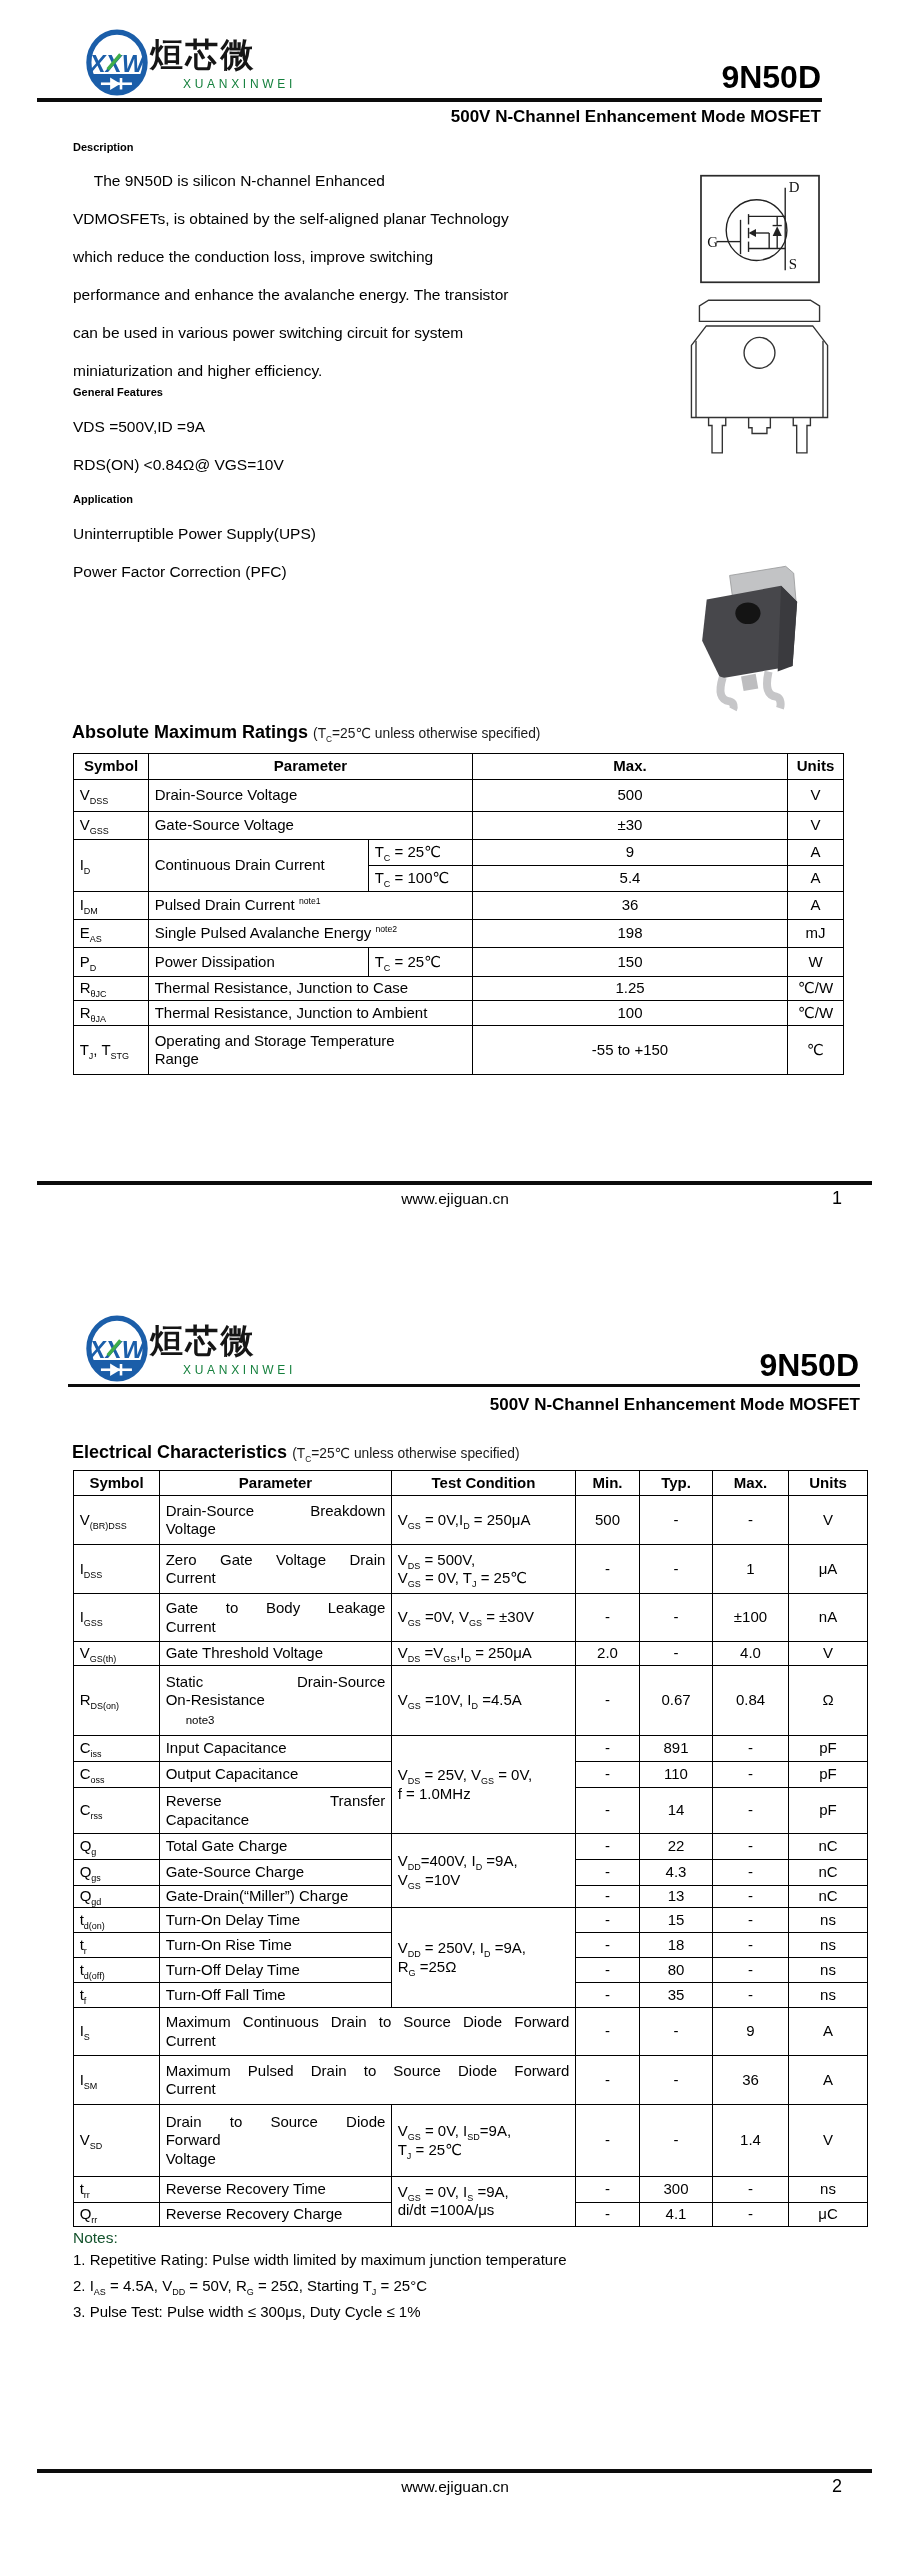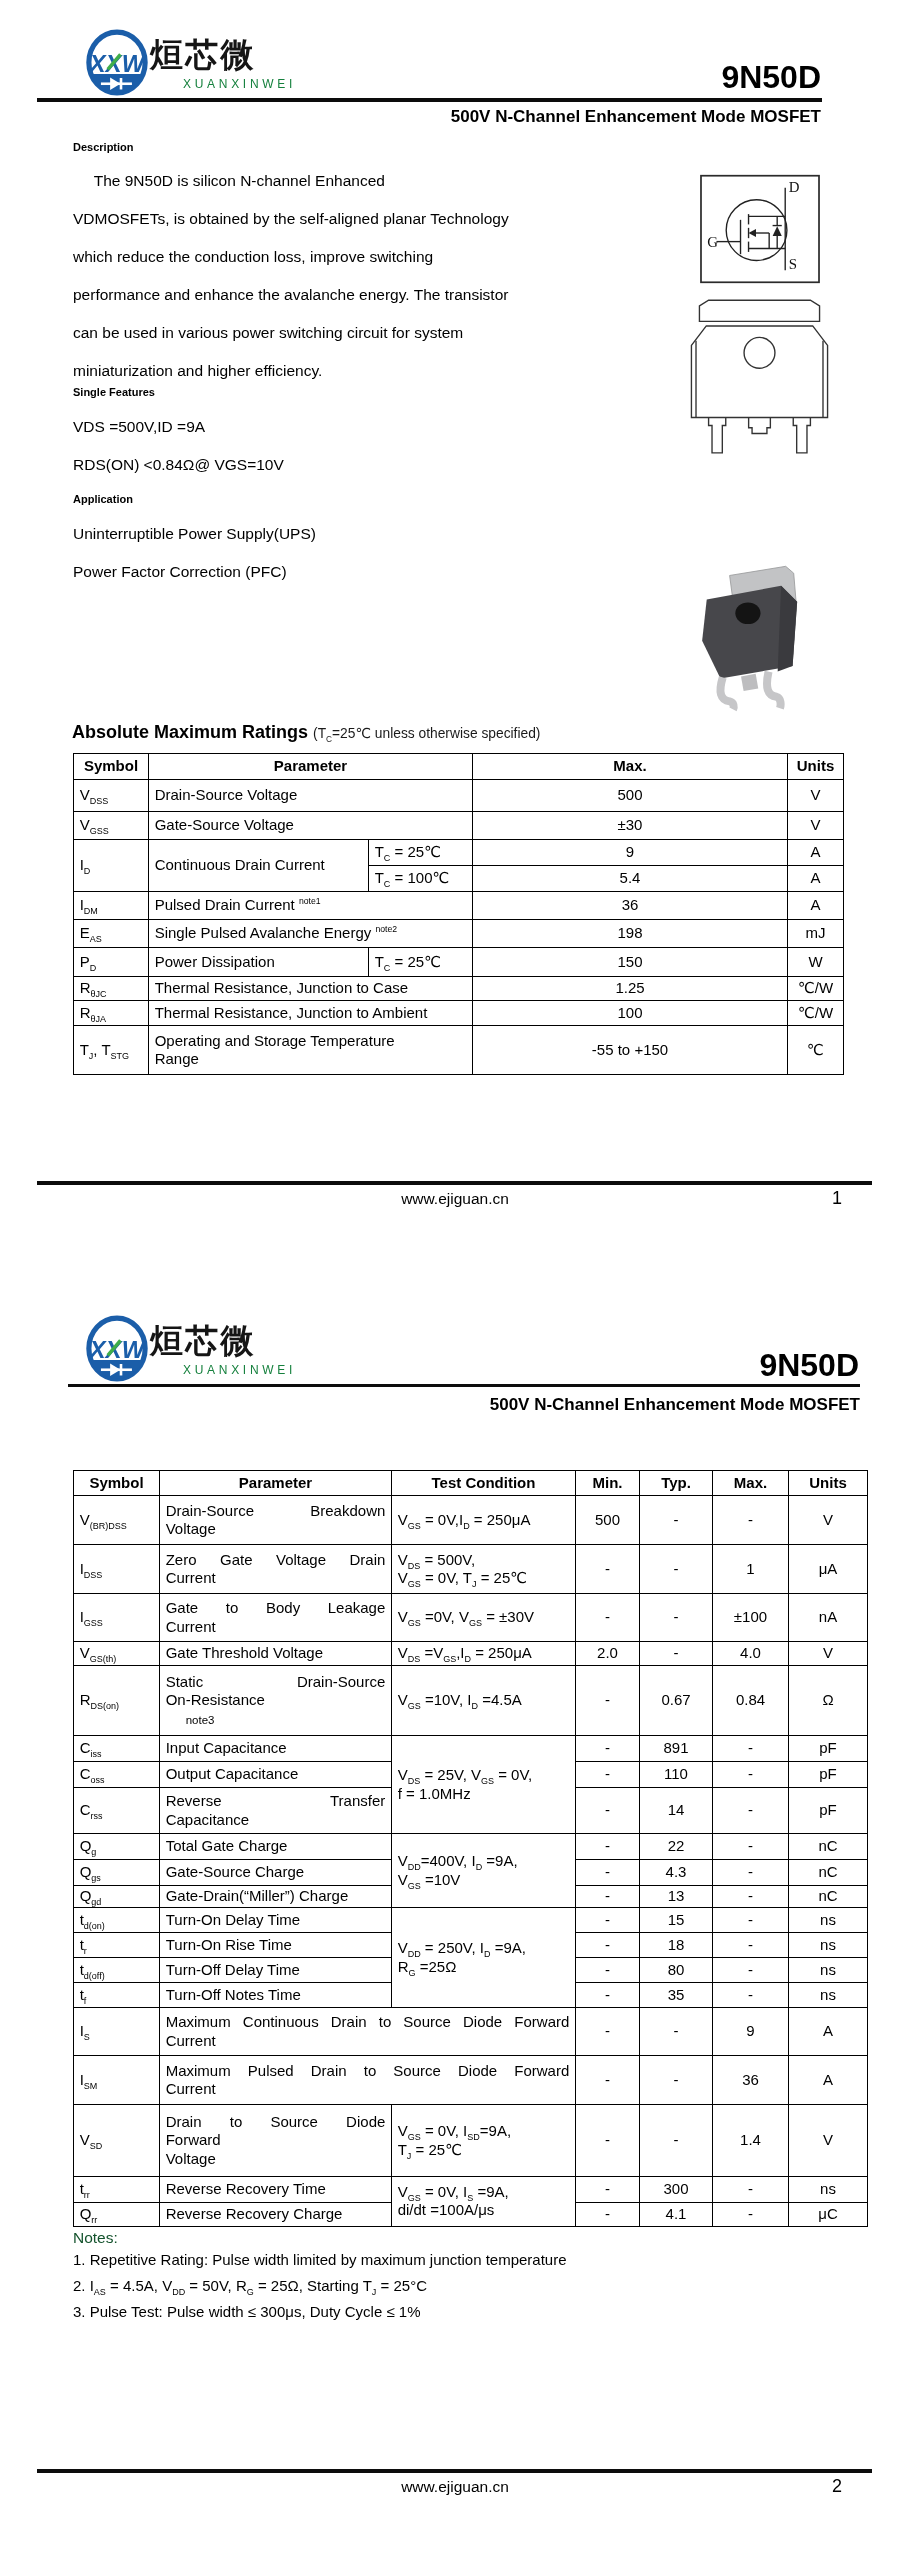--- a/index.html
+++ b/index.html
@@ -80,21 +80,21 @@
     <div class="abs sec-heading" style="left:73px;top:141px;">Description</div>
     <div class="abs bodylines" style="left:73px;top:162px;">
       <div class="first">The 9N50D is silicon N-channel Enhanced</div>
       <div>VDMOSFETs, is obtained by the self-aligned planar Technology</div>
       <div>which reduce the conduction loss, improve switching</div>
       <div>performance and enhance the avalanche energy. The transistor</div>
       <div>can be used in various power switching circuit for system</div>
       <div>miniaturization and higher efficiency.</div>
     </div>
 
-    <div class="abs sec-heading" style="left:73px;top:386px;">Single Features</div>
+    <div class="abs sec-heading" style="left:73px;top:386px;">General Features</div>
     <div class="abs bodylines" style="left:73px;top:408px;">
       <div>VDS =500V,ID =9A</div>
       <div>RDS(ON) &lt;0.84Ω@ VGS=10V</div>
     </div>
 
     <div class="abs sec-heading" style="left:73px;top:493px;">Application</div>
     <div class="abs bodylines" style="left:73px;top:515px;">
       <div>Uninterruptible Power Supply(UPS)</div>
       <div>Power Factor Correction (PFC)</div>
     </div>
@@ -256,20 +256,24 @@
         <line x1="61" y1="85" x2="61" y2="105" stroke="#fff" stroke-width="4.5"></line>
       </g>
     </svg>
     <div class="abs logo-cn" style="left:150px;top:36px;">烜芯微</div>
     <div class="abs logo-en" style="left:151px;top:76px;">XUANXINWEI</div>
 
     <div class="abs part-number" style="right:51px;top:61px;">9N50D</div>
     <div class="abs h-rule" style="left:68px;top:96px;width:792px;height:3.4px;"></div>
     <div class="abs subtitle" style="right:50px;top:108px;">500V N-Channel Enhancement Mode MOSFET</div>
 
+    <div class="abs tbl-title" style="left:72px;top:154px;">
+      <span>Electrical Characteristics</span>
+      <span class="tnote">(T<sub>C</sub>=25℃ unless otherwise specified)</span>
+    </div>
 
     <table class="ds abs" style="left:73px;top:182px;width:794px;">
       <colgroup>
           <col style="width:86px">
           <col style="width:232px">
           <col style="width:184px">
           <col style="width:64px">
           <col style="width:73px">
           <col style="width:76px">
           <col style="width:79px">
@@ -399,21 +403,21 @@
       <tr style="height:25px">
         <td class="sym">t<sub>d(off)</sub></td>
         <td class="param">Turn-Off Delay Time</td>
         <td class="val">-</td>
         <td class="val">80</td>
         <td class="val">-</td>
         <td class="val">ns</td>
       </tr>
       <tr style="height:25px">
         <td class="sym">t<sub>f</sub></td>
-        <td class="param">Turn-Off Notes Time</td>
+        <td class="param">Turn-Off Fall Time</td>
         <td class="val">-</td>
         <td class="val">35</td>
         <td class="val">-</td>
         <td class="val">ns</td>
       </tr>
       <tr style="height:48px">
         <td class="sym">I<sub>S</sub></td>
         <td class="param pj" colspan="2">Maximum Continuous Drain to Source Diode Forward<br>Current</td>
         <td class="val">-</td>
         <td class="val">-</td>

